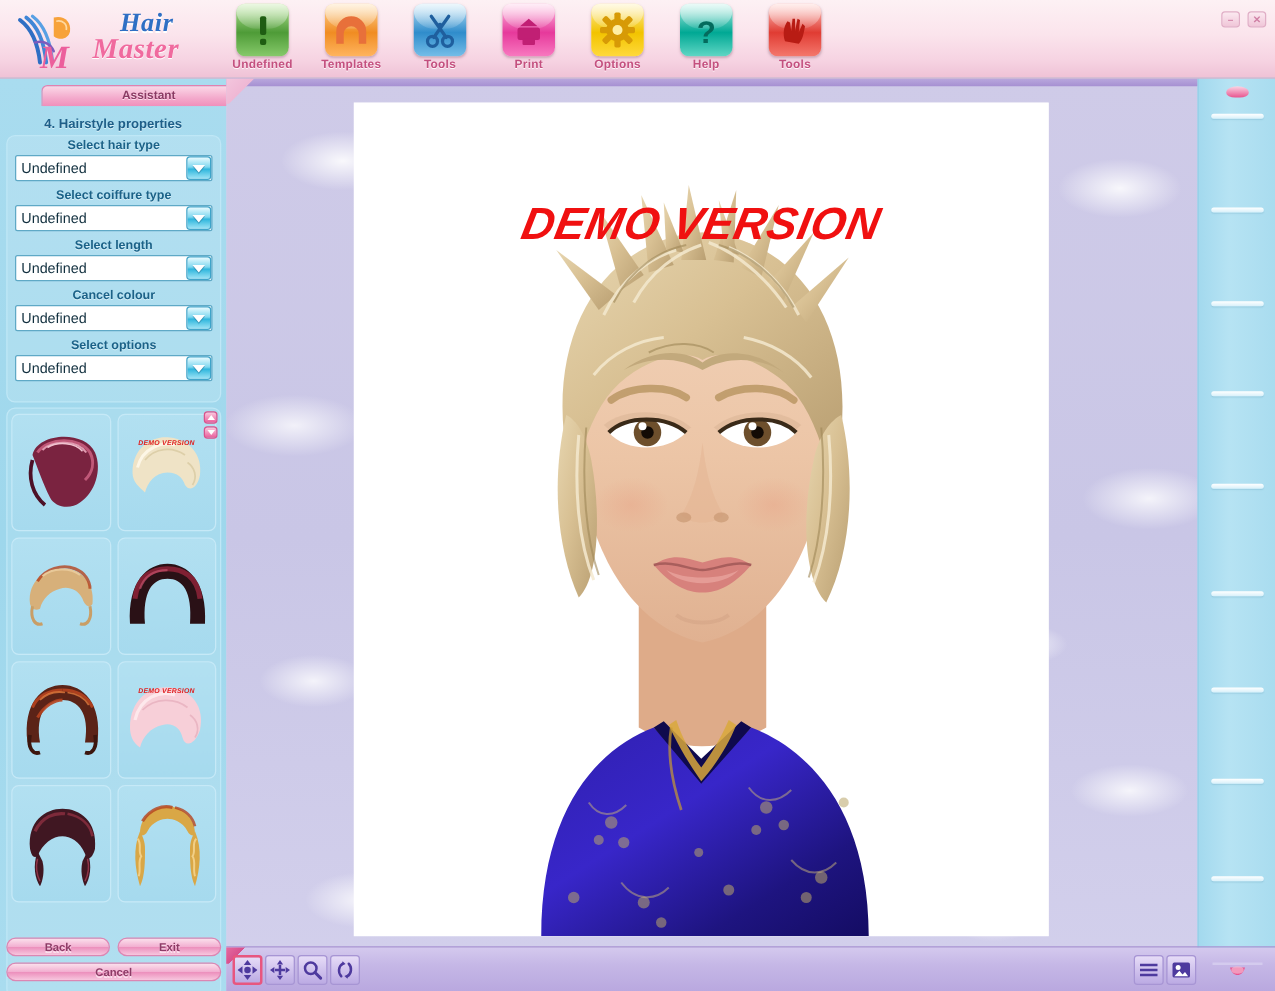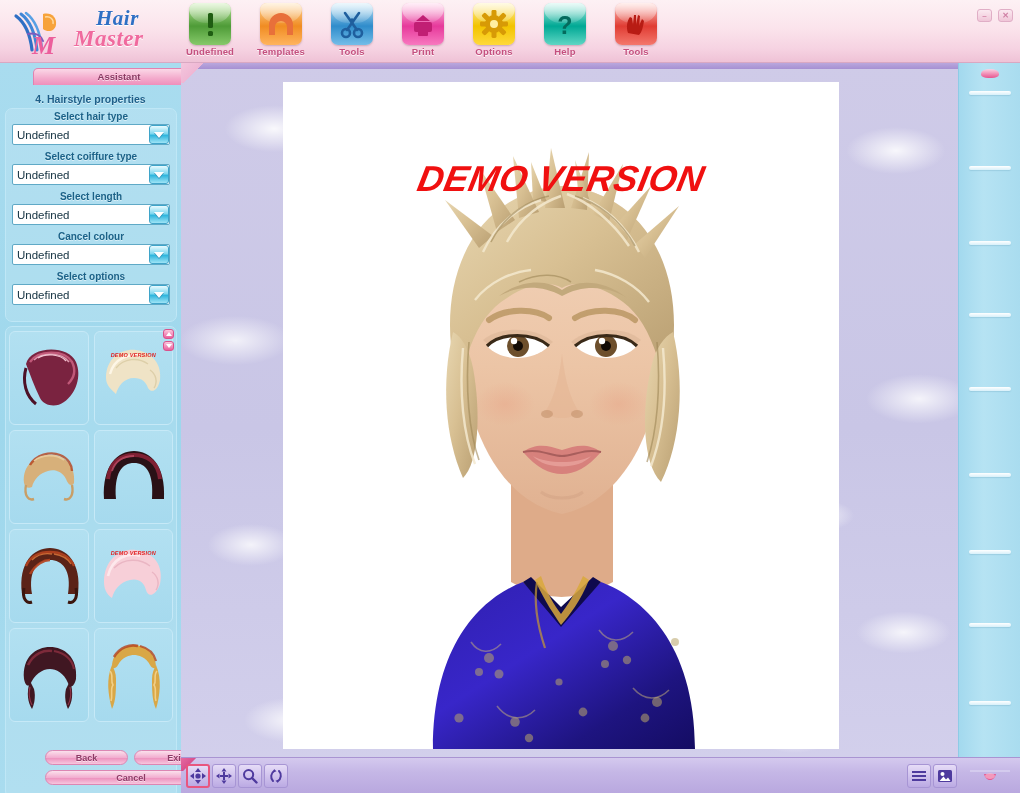--- a/index.html
+++ b/index.html
@@ -126,21 +126,21 @@
     width: 11px; height: 10px; border-radius: 3px; margin-bottom: 2px; cursor: pointer;
     background: linear-gradient(180deg,#fbc8de,#ea5f9c); border: 1px solid #d9528c;
     display: flex; align-items: center; justify-content: center;
   }
   .sc-arrow i { display:block; width:0; height:0; border-left:3px solid transparent;
      border-right:3px solid transparent; }
   .sc-up i { border-bottom: 4px solid #ffffff; }
   .sc-dn i { border-top: 4px solid #ffffff; }
 
   
-  #nav-buttons { position: absolute; left: 5px; bottom: 8px; width: 172px; margin-left: 40px; }
+  #nav-buttons { position: absolute; left: 5px; bottom: 8px; width: 172px; }
   .pbtn {
     height: 15px; border-radius: 8px; cursor: pointer;
     background: linear-gradient(180deg,#fbe0ec,#f2aed0 50%,#ec8fbc 52%,#f7c6de);
     border: 1px solid #dc86b3;
     font-size: 9px; font-weight: bold; color: #8d3b66; text-align: center;
     line-height: 14px; text-shadow: 0 1px 0 rgba(255,255,255,.6);
   }
   #btn-row { display: flex; gap: 6px; margin-bottom: 5px; }
   #btn-row .pbtn { flex: 1; }
 

